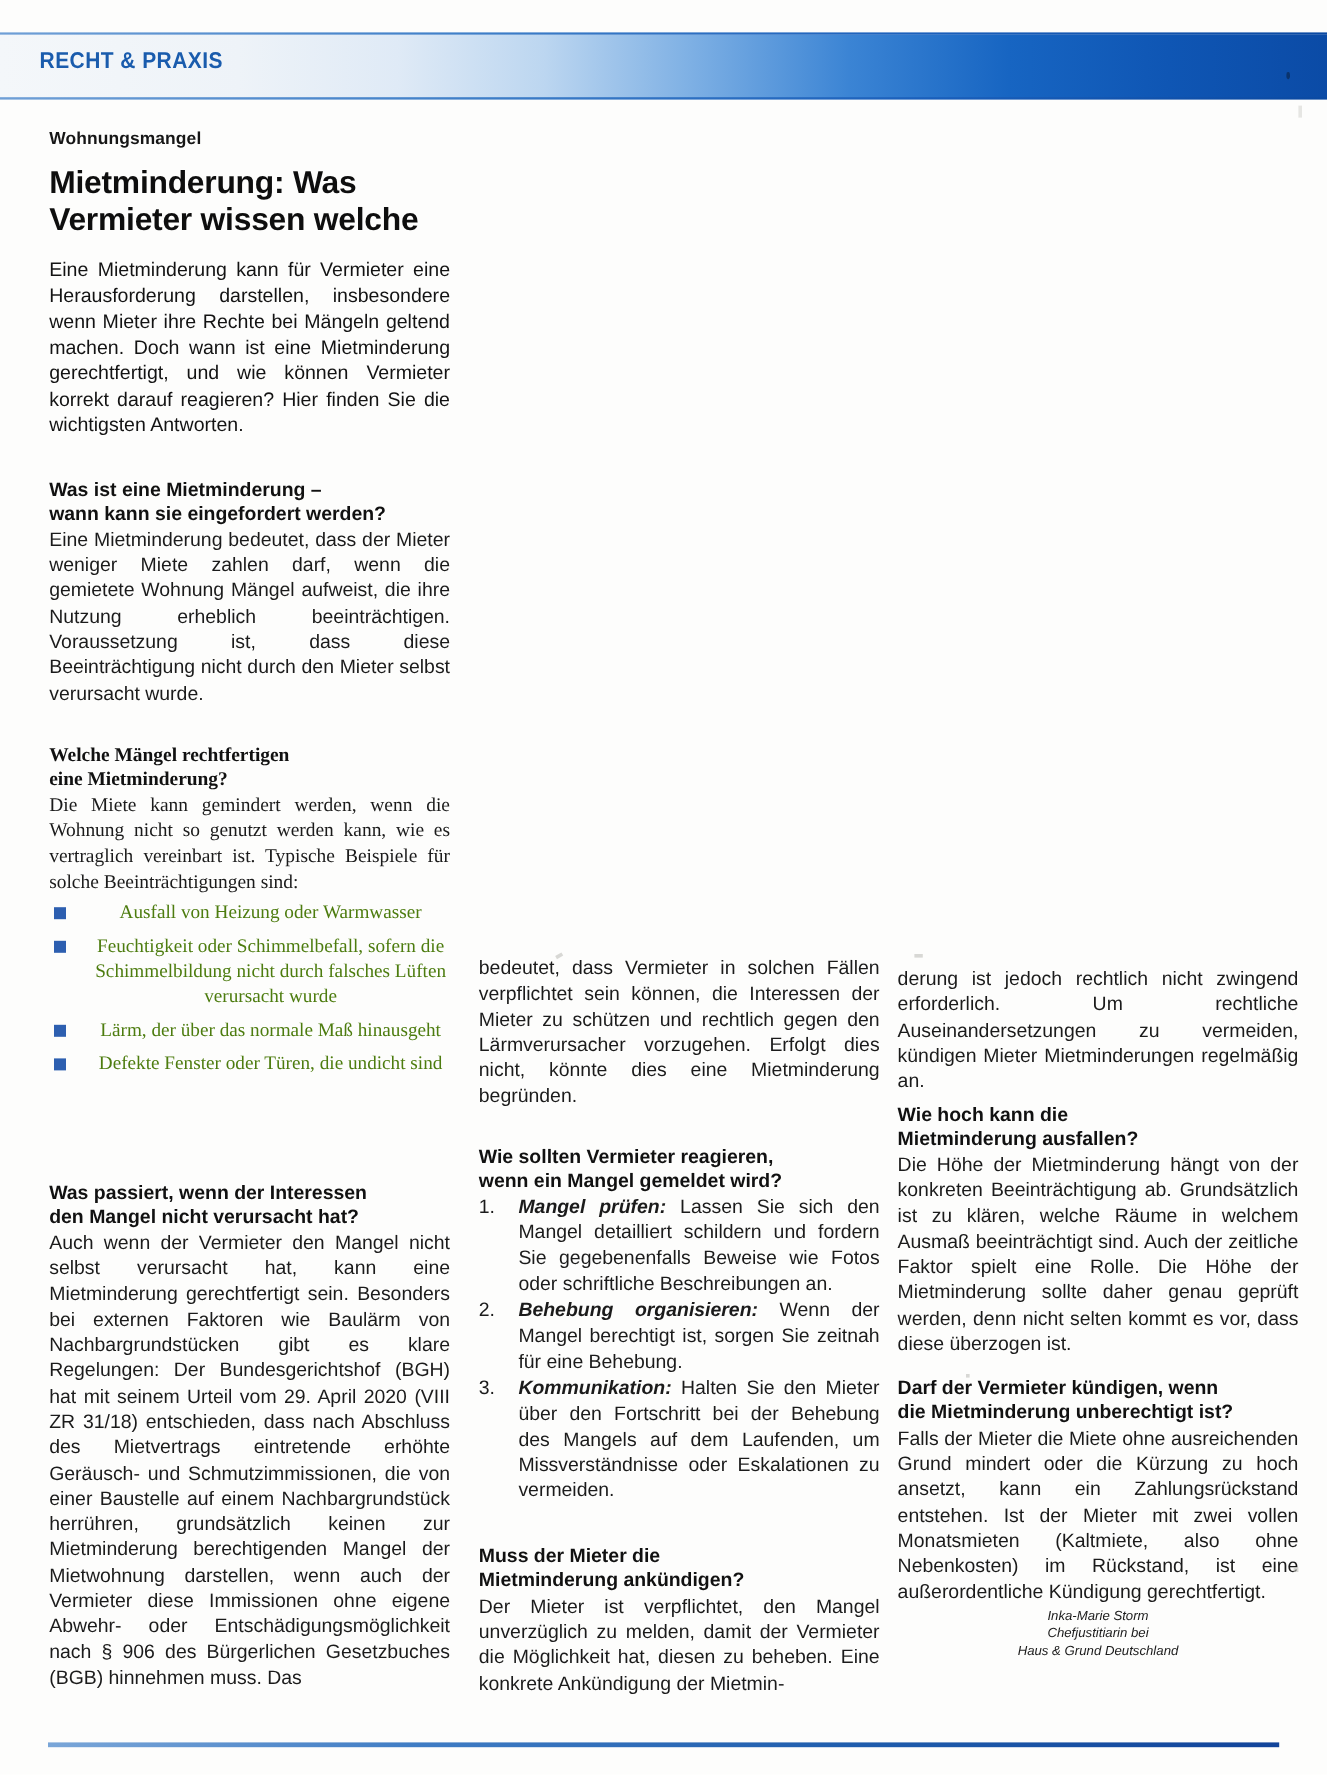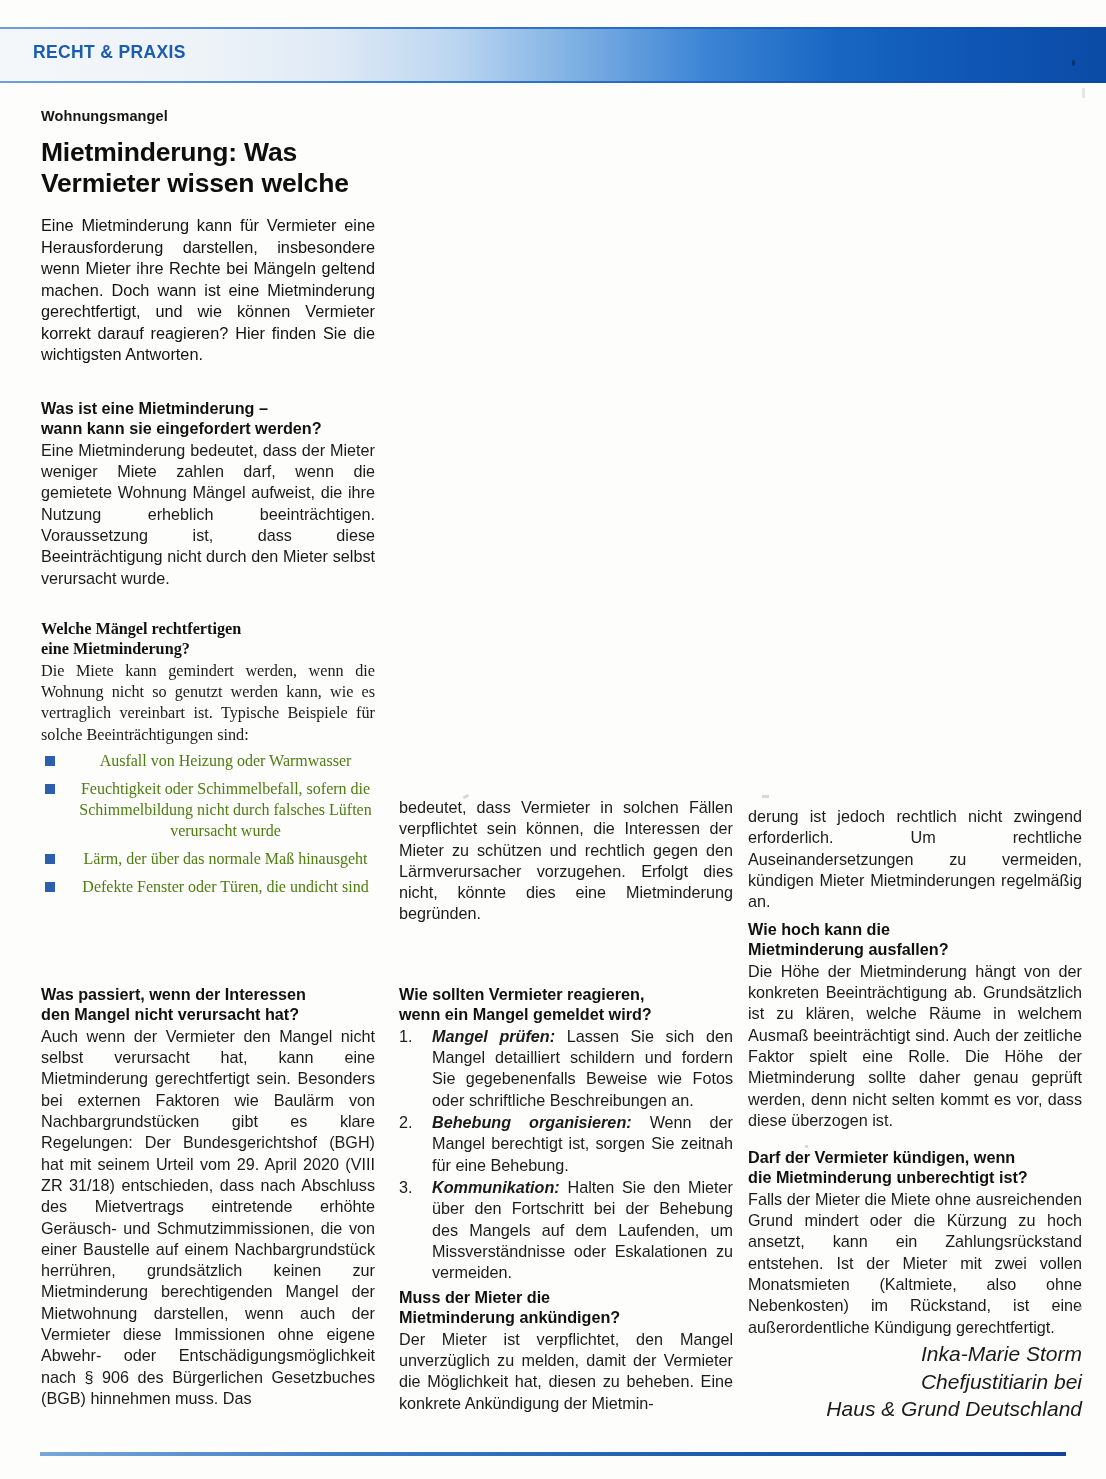--- a/index.html
+++ b/index.html
@@ -186,23 +186,23 @@
     color: #1b1b1b;
   }
   ol.num li .term {
     font-weight: bold;
     font-style: italic;
   }
 
   
   .byline {
     margin-top: 2px;
-    text-align: right;
+    text-align: center;
     font-style: italic;
-    font-size: 21px;
+    font-size: 11px;
     line-height: 1.315;
     color: #1b1b1b;
   }
 
   
   .speck {
     position: absolute;
     background: #b9b9b4;
     opacity: 0.55;
   }
@@ -246,21 +246,21 @@
   <div class="col" style="left:41px; top:985px;">
     <h3>Was passiert, wenn der Interessen</h3>
     <h3>den Mangel nicht verursacht hat?</h3>
     <p>Auch wenn der Vermieter den Mangel nicht selbst verursacht hat, kann eine Mietminderung gerechtfertigt sein. Besonders bei externen Faktoren wie Baulärm von Nachbargrundstücken gibt es klare Regelungen: Der Bundesgerichtshof (BGH) hat mit seinem Urteil vom 29. April 2020 (VIII ZR 31/18) entschieden, dass nach Abschluss des Mietvertrags eintretende erhöhte Geräusch- und Schmutzimmissionen, die von einer Baustelle auf einem Nachbargrundstück herrühren, grundsätzlich keinen zur Mietminderung berechtigenden Mangel der Mietwohnung darstellen, wenn auch der Vermieter diese Immissionen ohne eigene Abwehr- oder Entschädigungsmöglichkeit nach § 906 des Bürgerlichen Gesetzbuches (BGB) hinnehmen muss. Das</p>
   </div>
 
   <div class="col" style="left:399px; top:797px;">
     <p>bedeutet, dass Vermieter in solchen Fällen verpflichtet sein können, die Interessen der Mieter zu schützen und rechtlich gegen den Lärmverursacher vorzugehen. Erfolgt dies nicht, könnte dies eine Mietminderung begründen.</p>
   </div>
 
-  <div class="col" style="left:399px; top:955px;margin-top:30px;">
+  <div class="col" style="left:399px; top:955px;">
     <h3>Wie sollten Vermieter reagieren,</h3>
     <h3>wenn ein Mangel gemeldet wird?</h3>
     <ol class="num">
       <li>
         <span class="idx">1.</span>
         <span class="term">Mangel prüfen:</span><span> Lassen Sie sich den Mangel detailliert schildern und fordern Sie gegebenenfalls Beweise wie Fotos oder schriftliche Beschreibungen an.</span>
       </li>
       <li>
         <span class="idx">2.</span>
         <span class="term">Behebung organisieren:</span><span> Wenn der Mangel berechtigt ist, sorgen Sie zeitnah für eine Behebung.</span>

